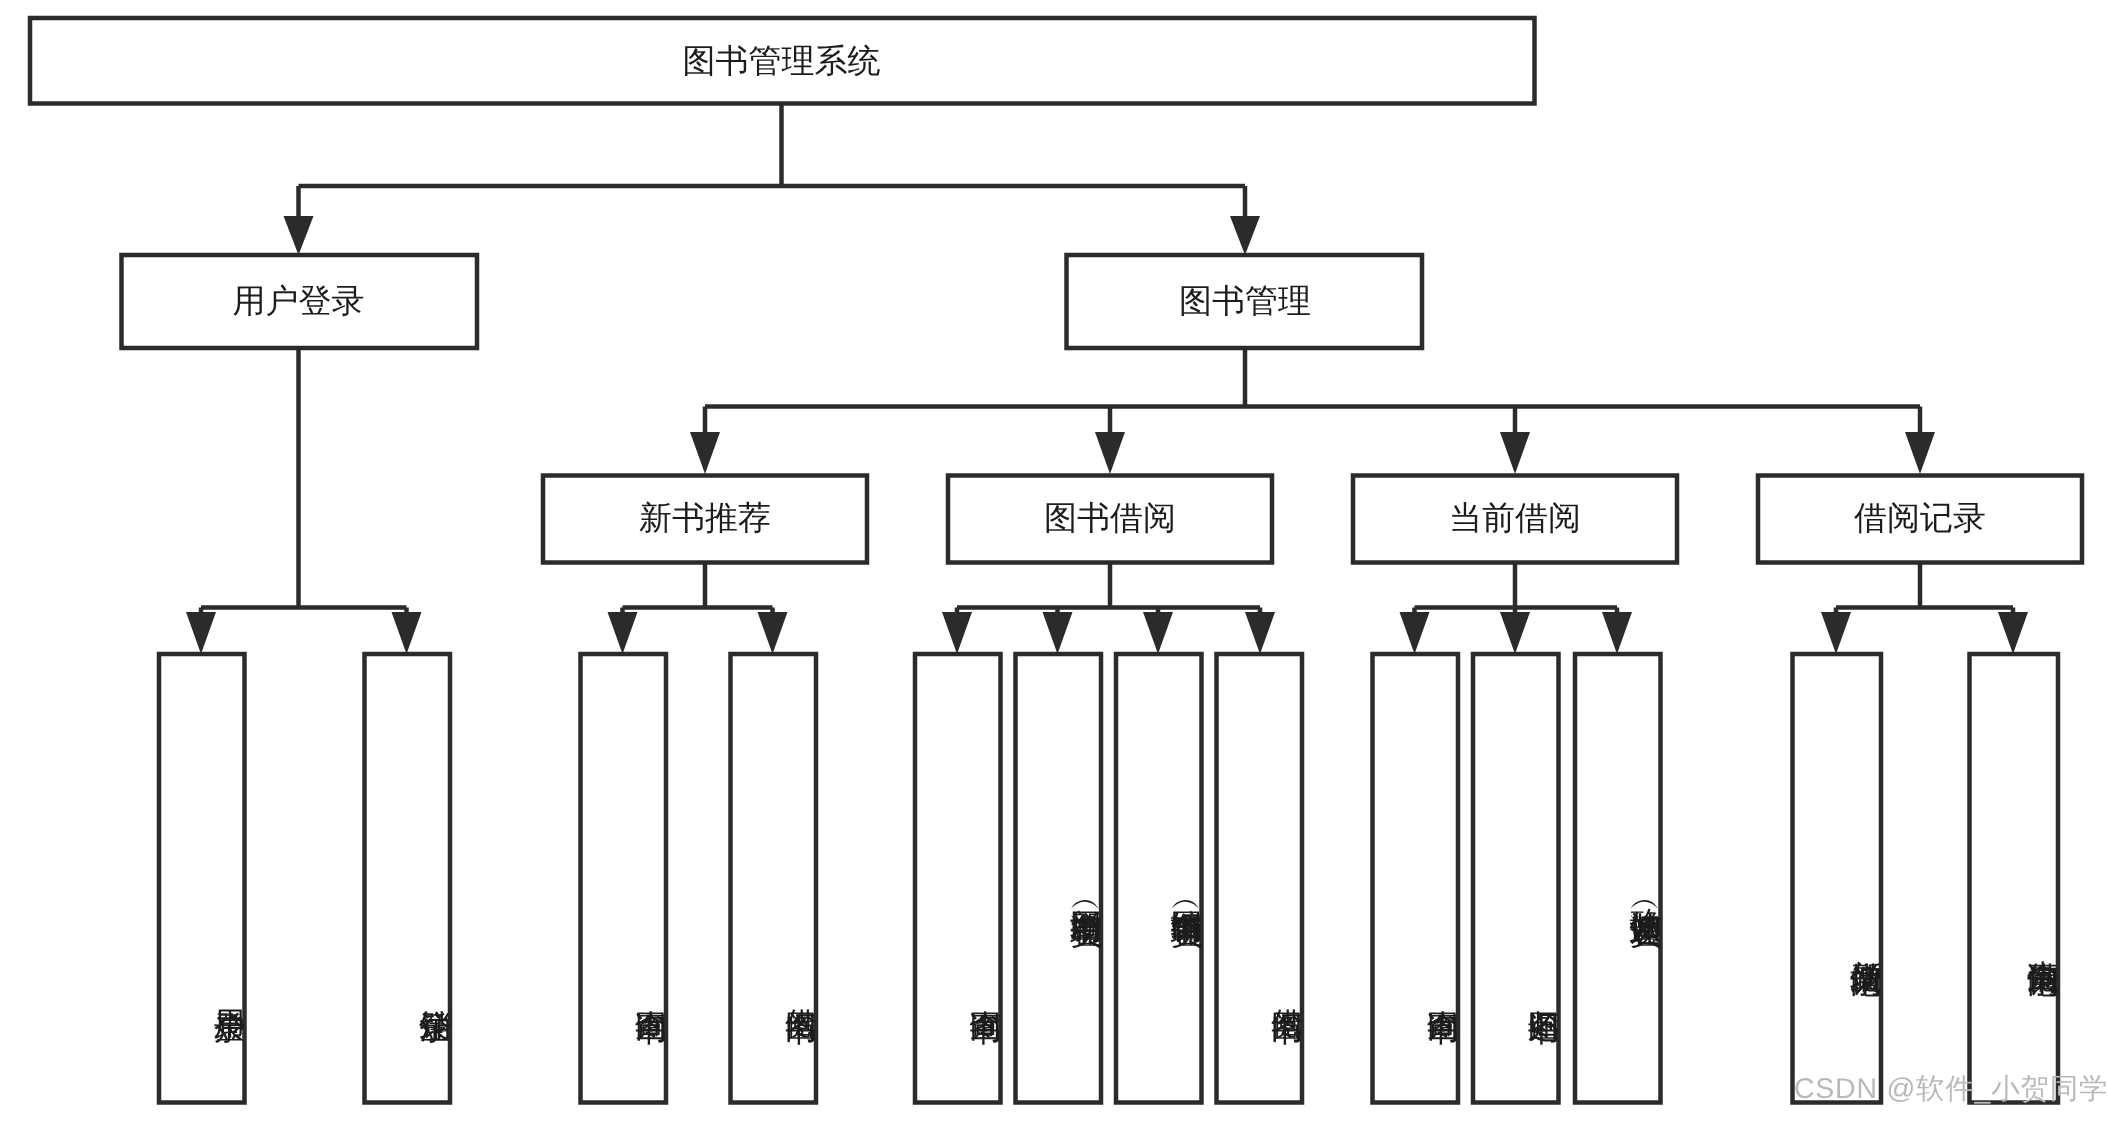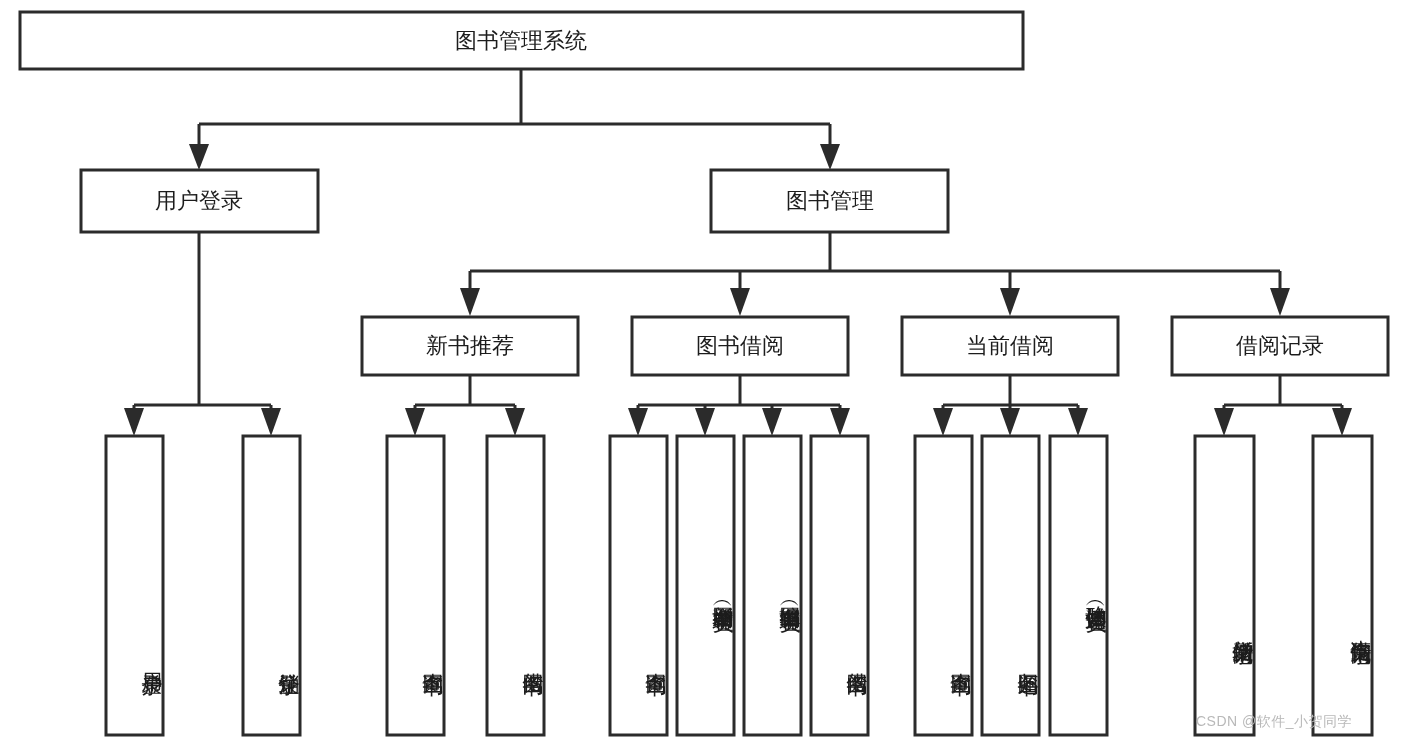--- a/index.html
+++ b/index.html
@@ -60,21 +60,21 @@
     letter-spacing: 1px;
     white-space: nowrap;
     display: flex;
     align-items: flex-start;
     justify-content: center;
     pointer-events: none;
   }
   .watermark {
     position: absolute;
     font-family: "Liberation Sans", sans-serif;
-    font-size: 14px;
+    font-size: 19px;
     color: #b9b9b9;
     white-space: nowrap;
     letter-spacing: 0.5px;
   }
 </style>
 </head>
 <body>
 
 <div id="diagram-root">
 

